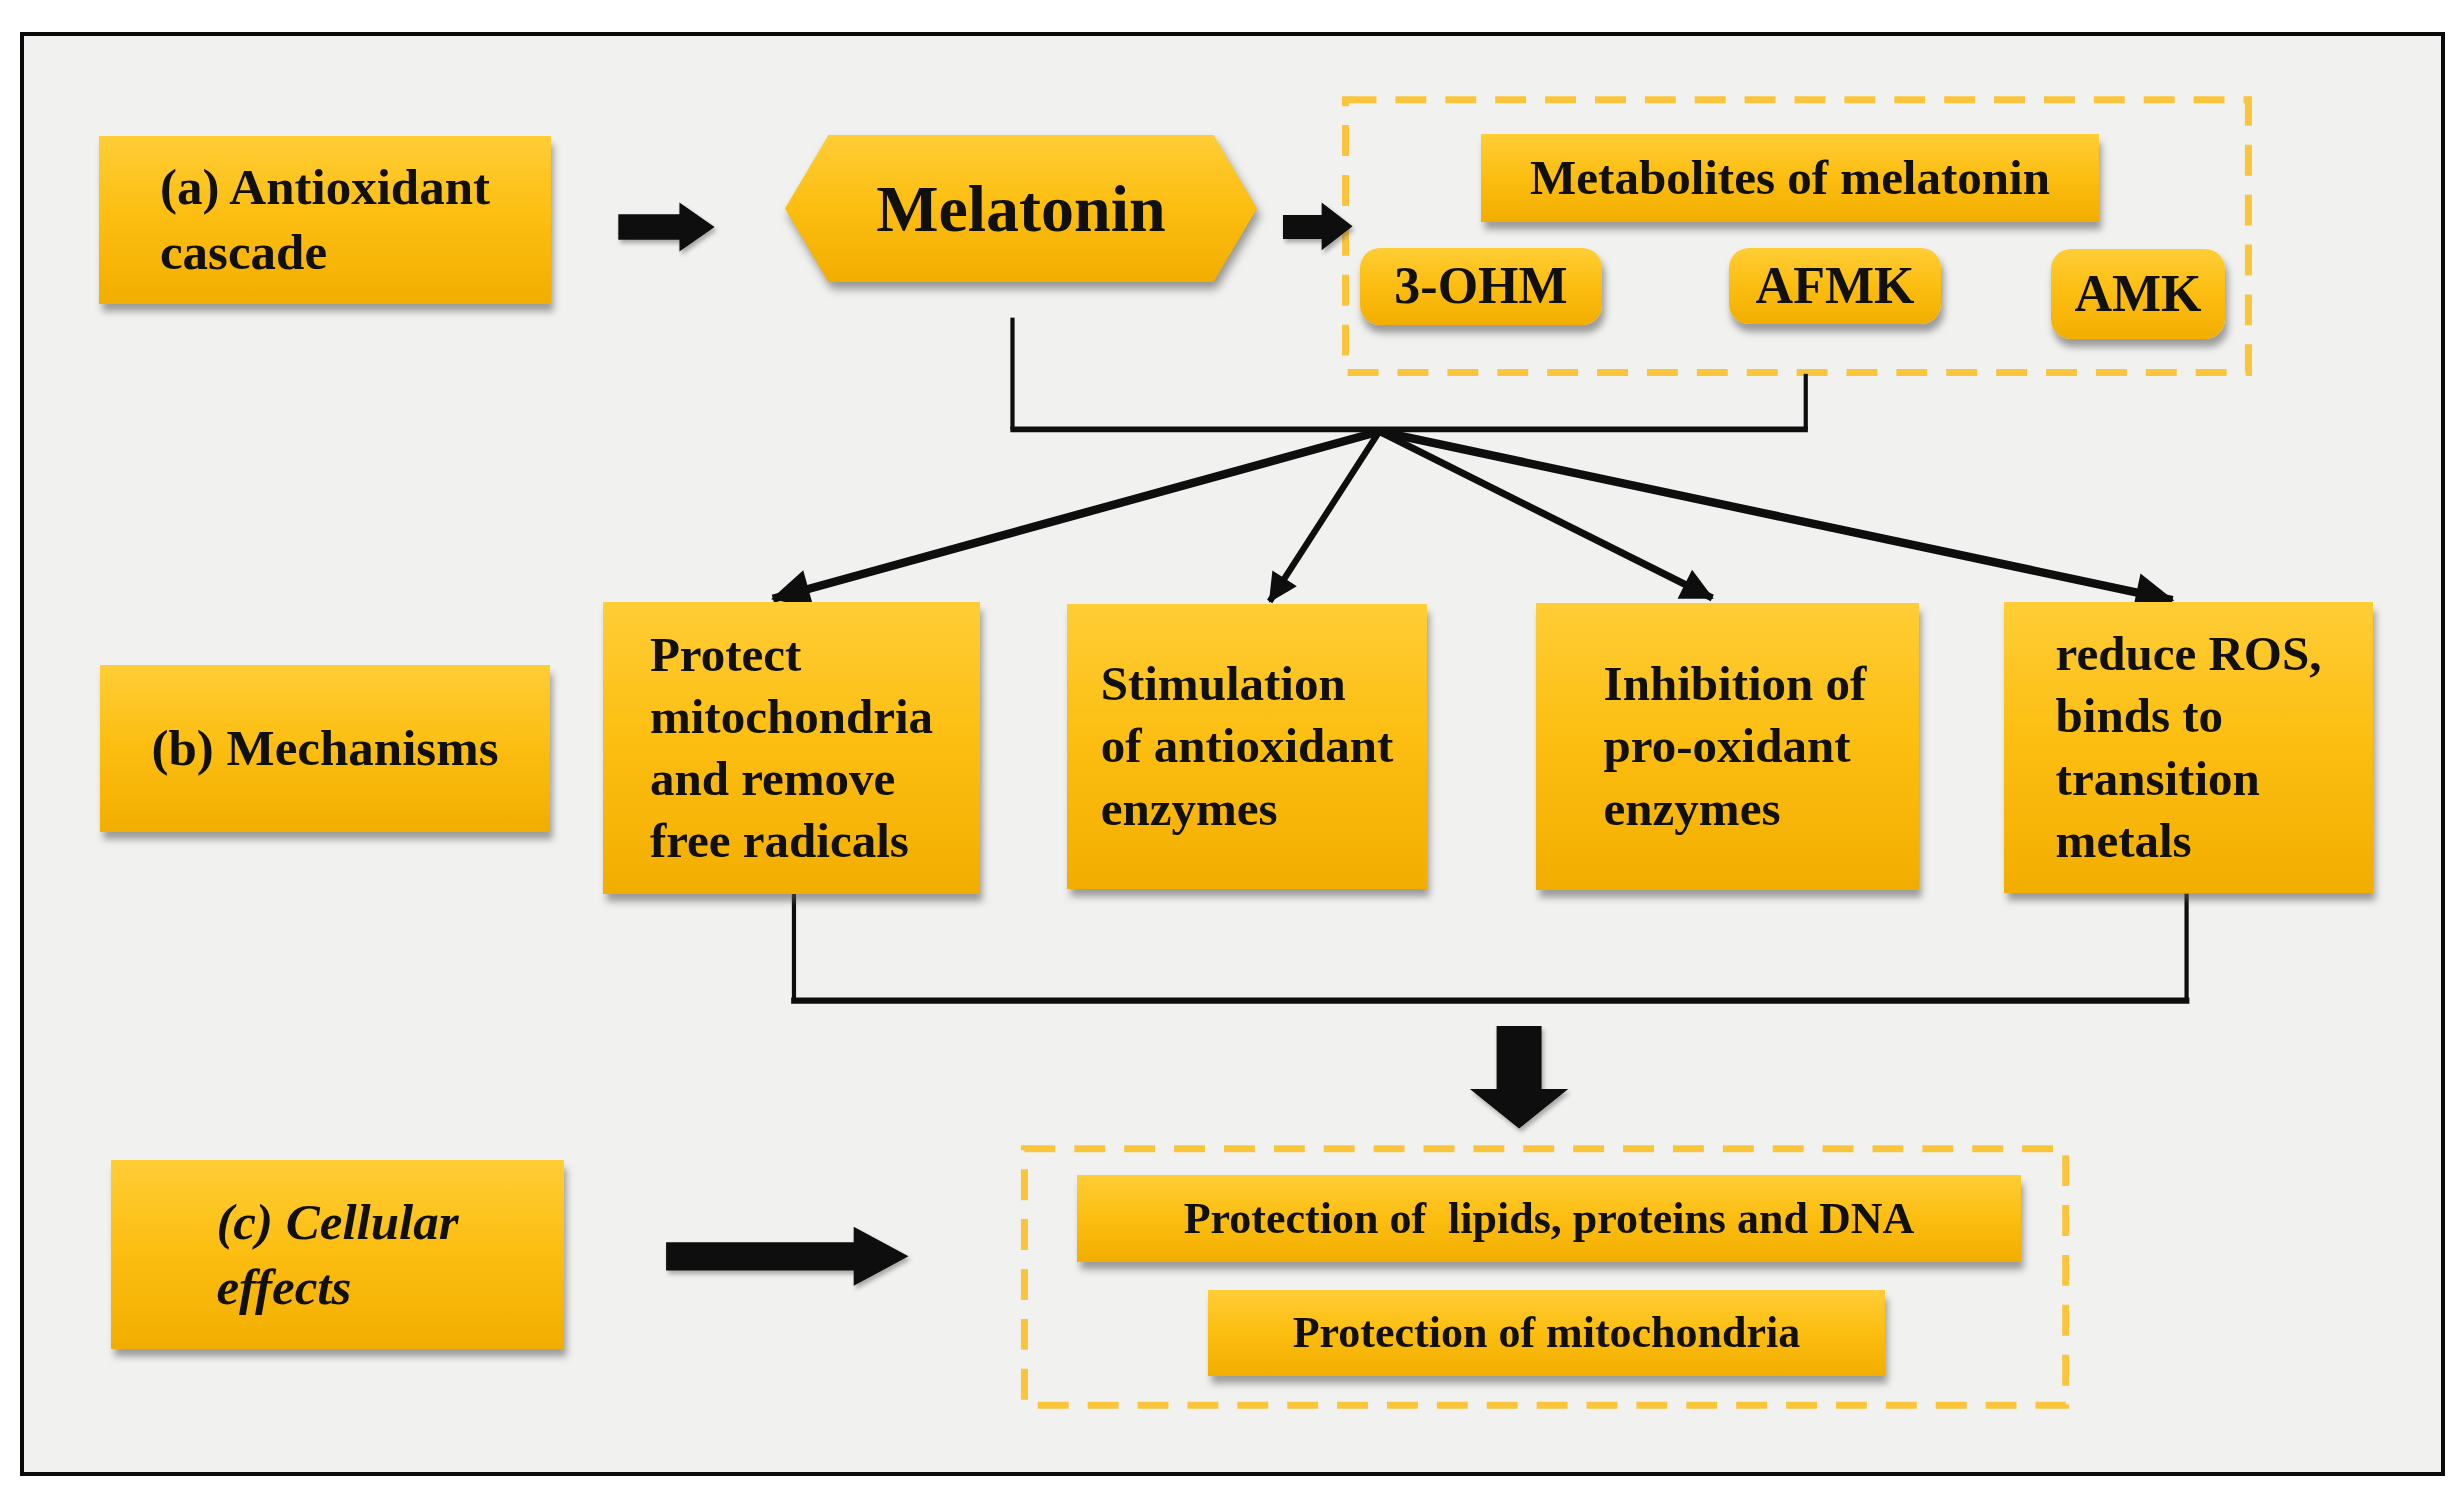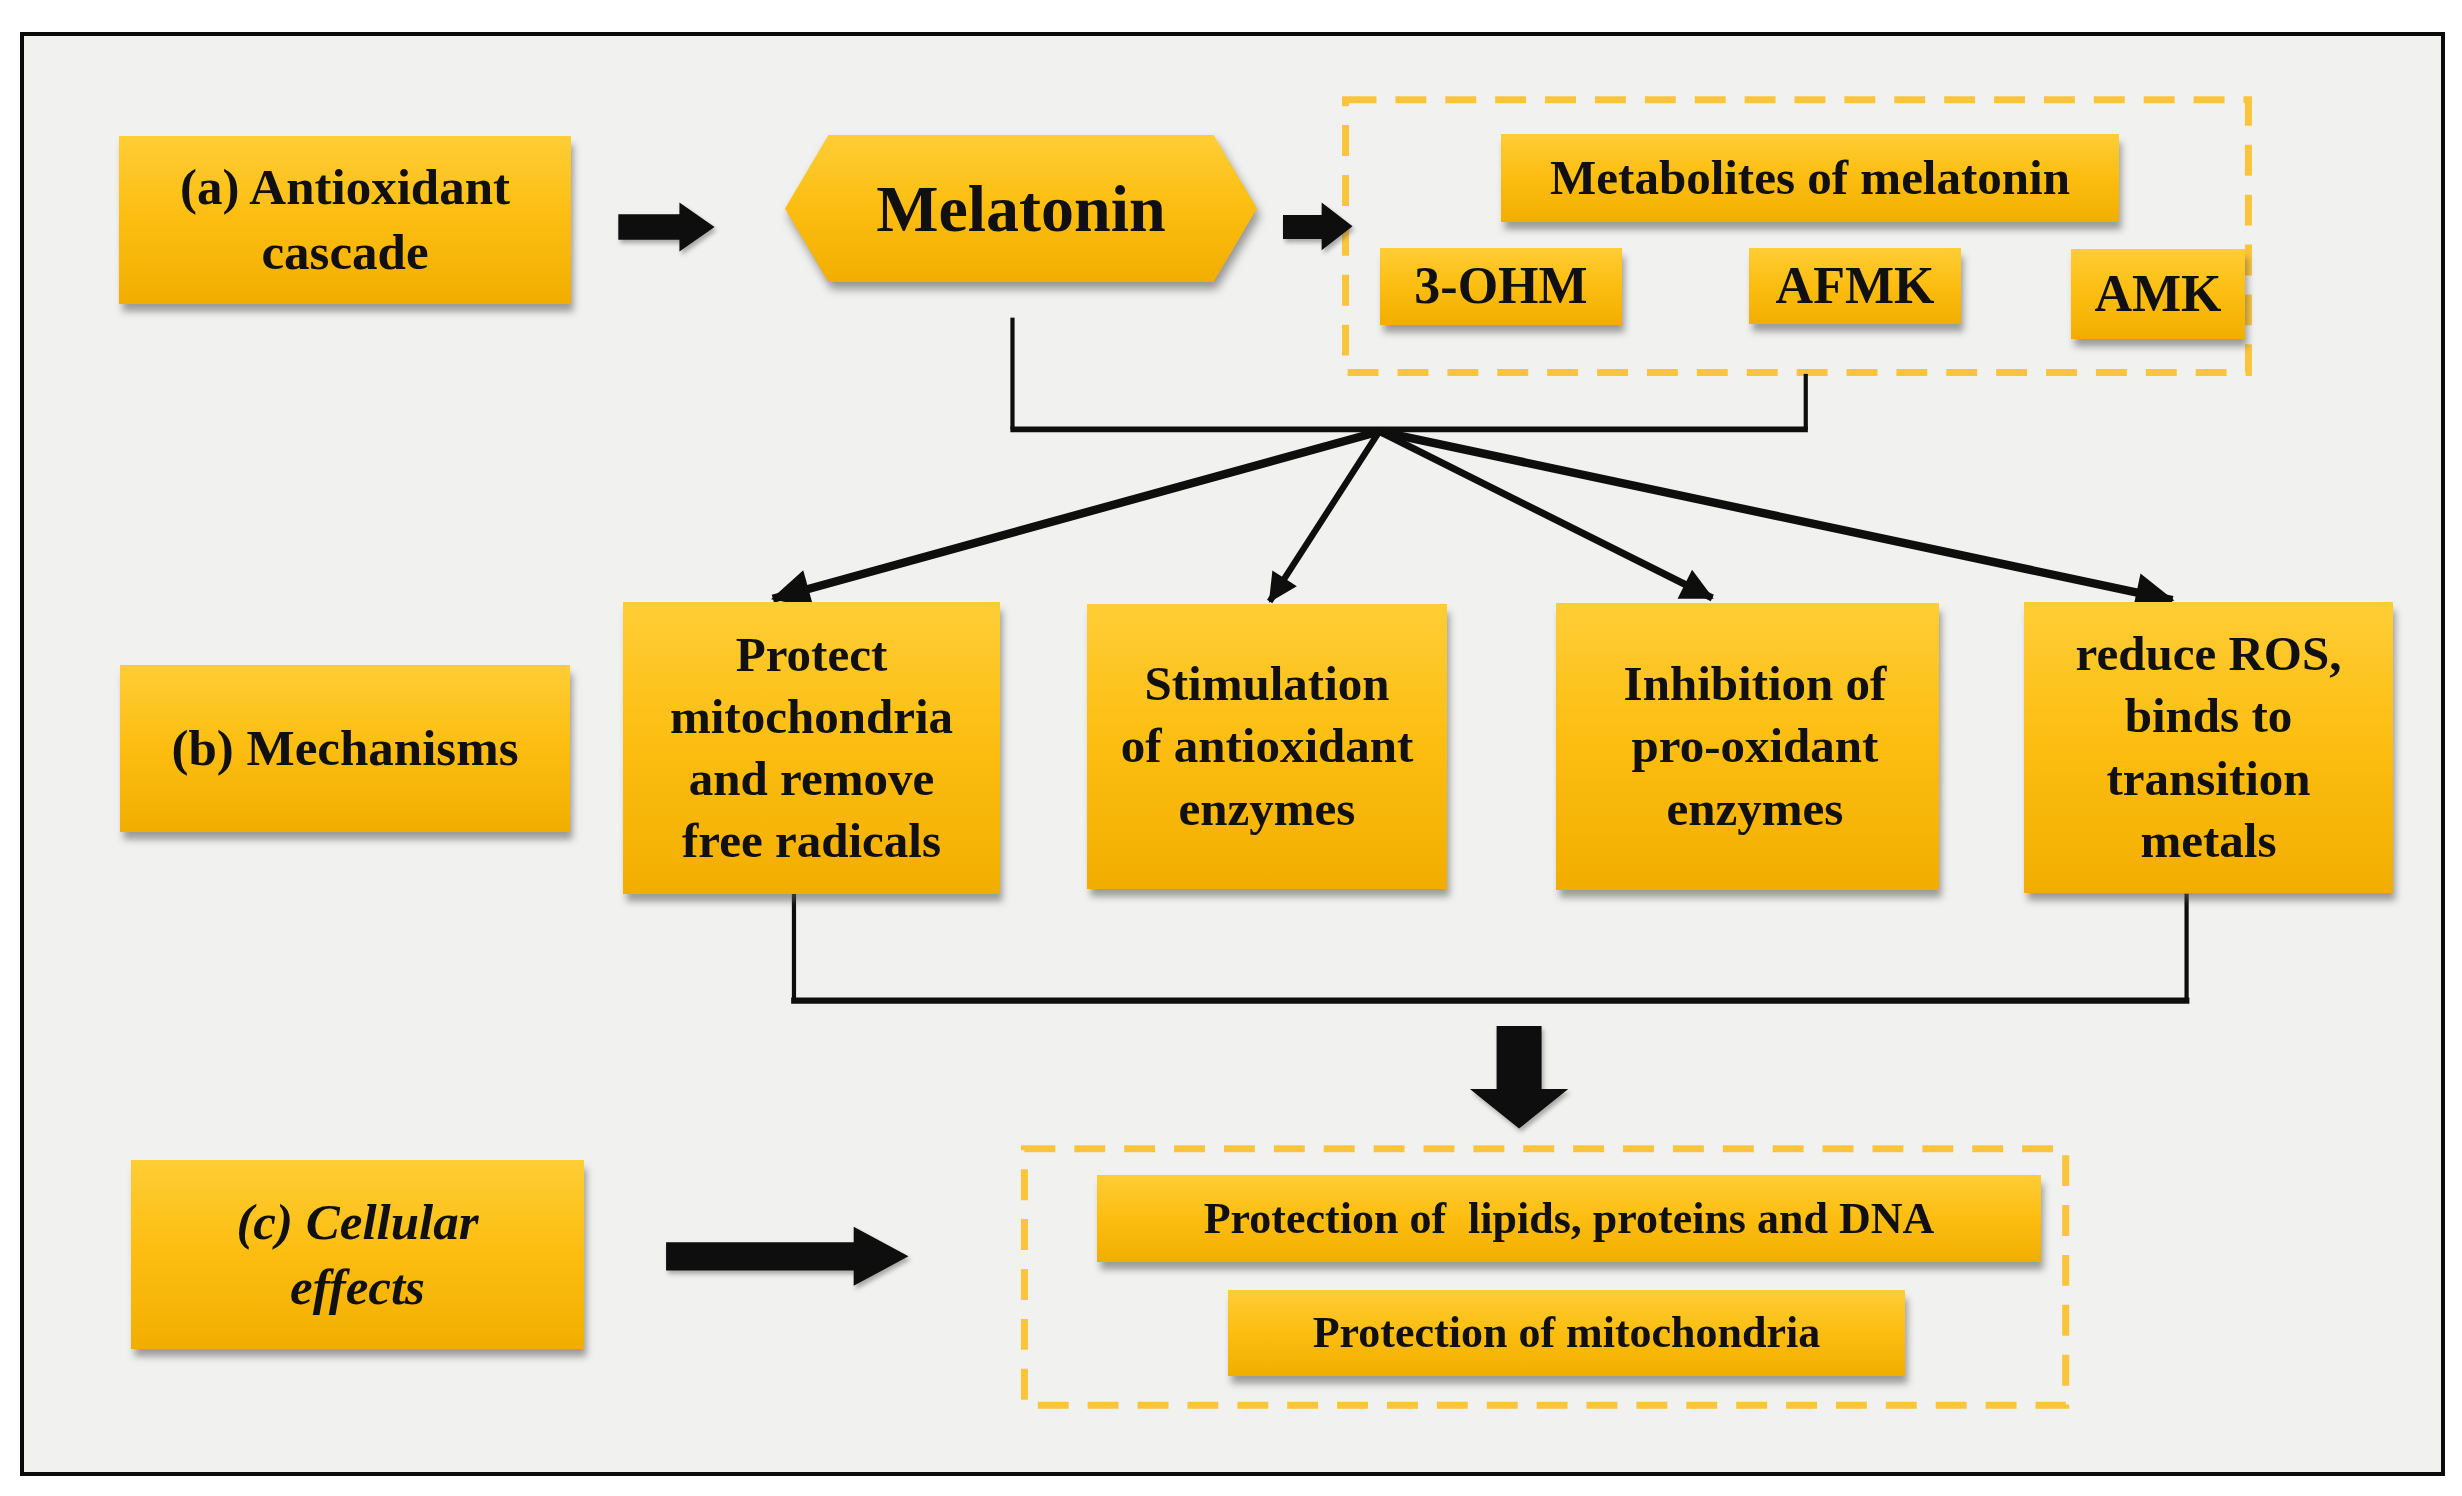--- a/index.html
+++ b/index.html
@@ -13,45 +13,44 @@
     overflow:hidden;
   }
   #frame{
     position:absolute;left:19.7px;top:32px;width:2417px;height:1436px;
     border:4.9px solid var(--c-frame,#0b0b0b);
     background:var(--c-bg,#f1f1f0);
   }
   .gbox{
     position:absolute;
     display:flex;align-items:center;justify-content:center;
-    text-align:center;
+    text-align:left;
     white-space:pre-wrap;
     background:linear-gradient(180deg,var(--c-gold_light,#ffcd36) 0%,var(--c-gold,#fcbe11) 48%,var(--c-gold_deep,#f2ae00) 100%);
     box-shadow:2.8px 7.7px 7px rgba(85,85,85,.55);
     line-height:1.27;
-    margin-left:20px;
   }
   .hex-wrap{
     position:absolute;
     filter:drop-shadow(3.5px 7px 4.9px rgba(85,85,85,.6));
   }
   .hex{
     width:100%;height:100%;
     display:flex;align-items:center;justify-content:center;
     background:linear-gradient(180deg,var(--c-gold_light,#ffcd36) 0%,var(--c-gold,#fcbe11) 48%,var(--c-gold_deep,#f2ae00) 100%);
     clip-path:polygon(0% 50%,9.2% 0%,90.8% 0%,100% 50%,90.8% 100%,9.2% 100%);
   }
   #overlay{position:absolute;left:0;top:0;pointer-events:none;}
   .connector{stroke:var(--c-line,#0e0e0e);fill:none;}
   .blockarrow{fill:var(--c-line,#0e0e0e);filter:drop-shadow(3px 5px 3px rgba(60,60,60,.4));}
   .dashedrect{fill:none;stroke:var(--c-dash,#fbc53b);stroke-width:10;stroke-dasharray:44 27;}
   .fs-label{font-size:51px;}
   .fs-hex{font-size:66px;}
   .fs-title{font-size:49px;}
-  .fs-chip{font-size:52px;}
+  .fs-chip{font-size:52px;border-radius:20px;}
   .fs-mech{font-size:49px;}
   .fs-effect{font-size:44px;}
 </style>
 </head>
 <body>
 
 <div id="canvas">
 
   <div id="frame"></div>
 

